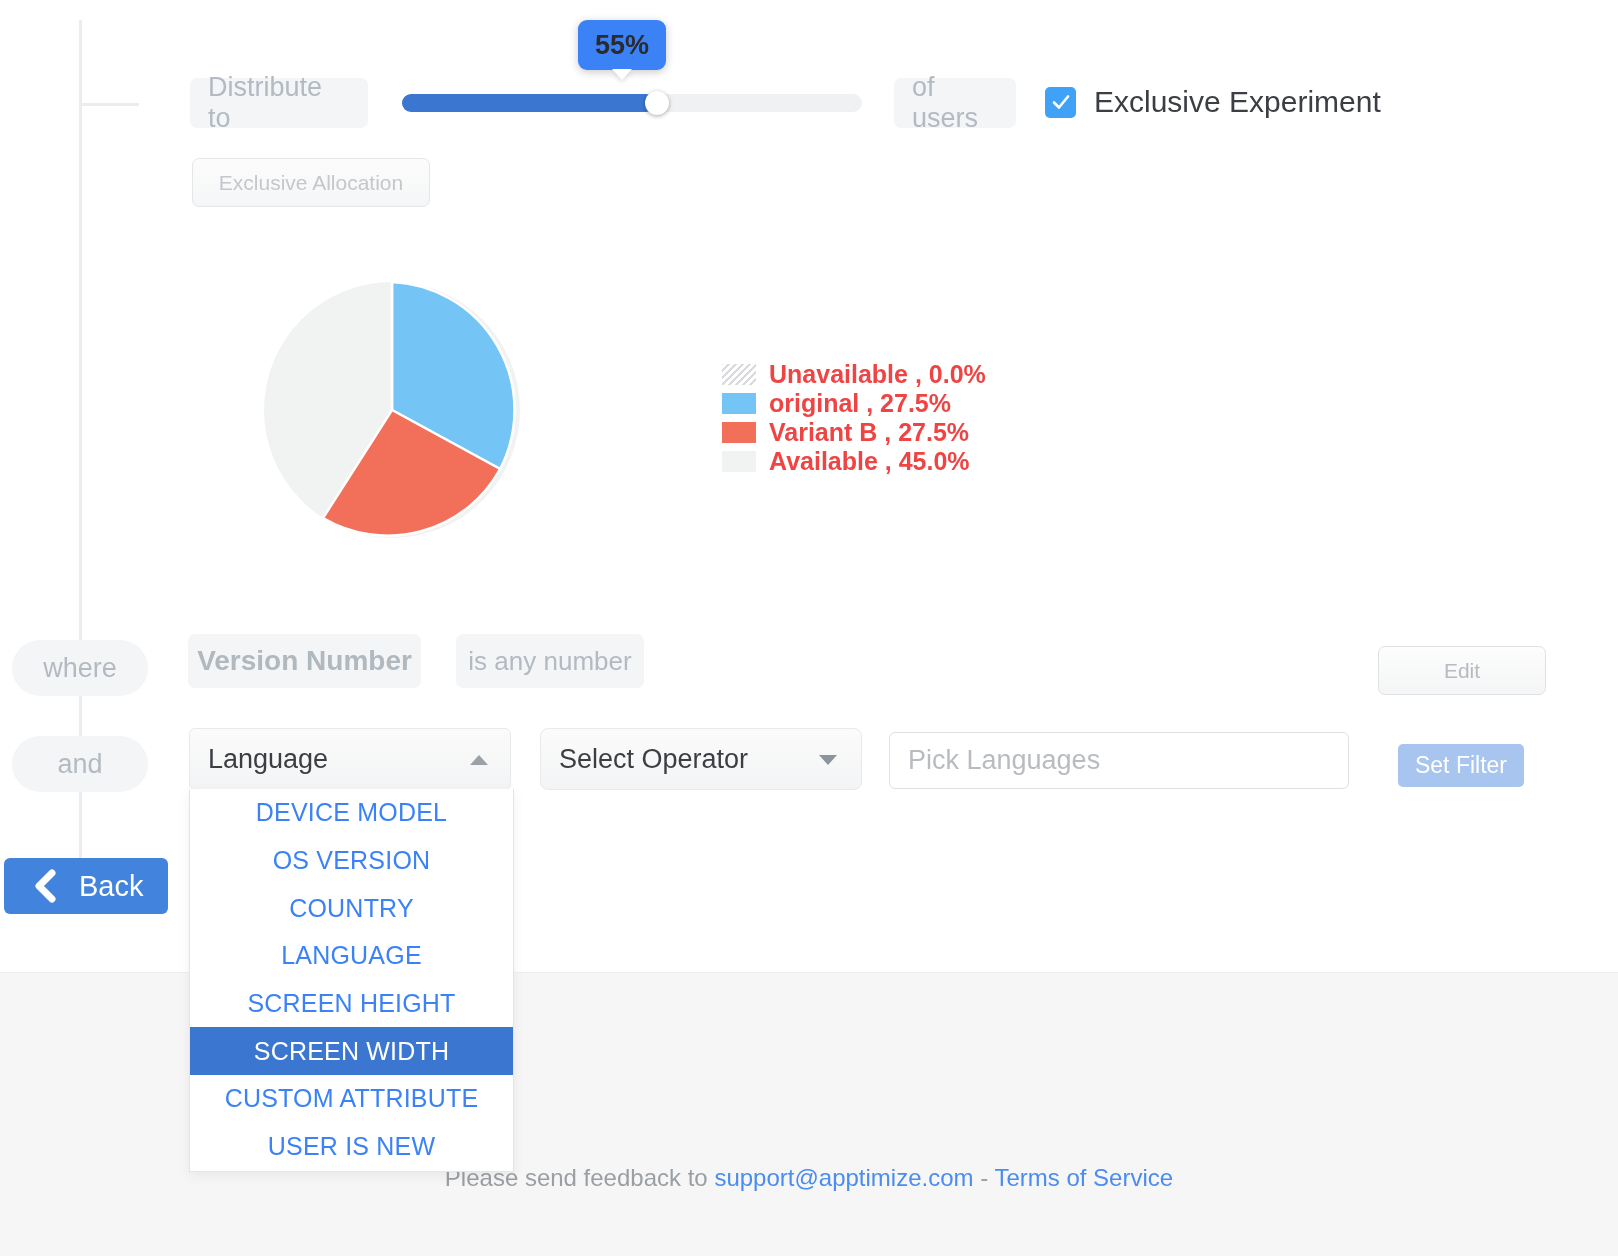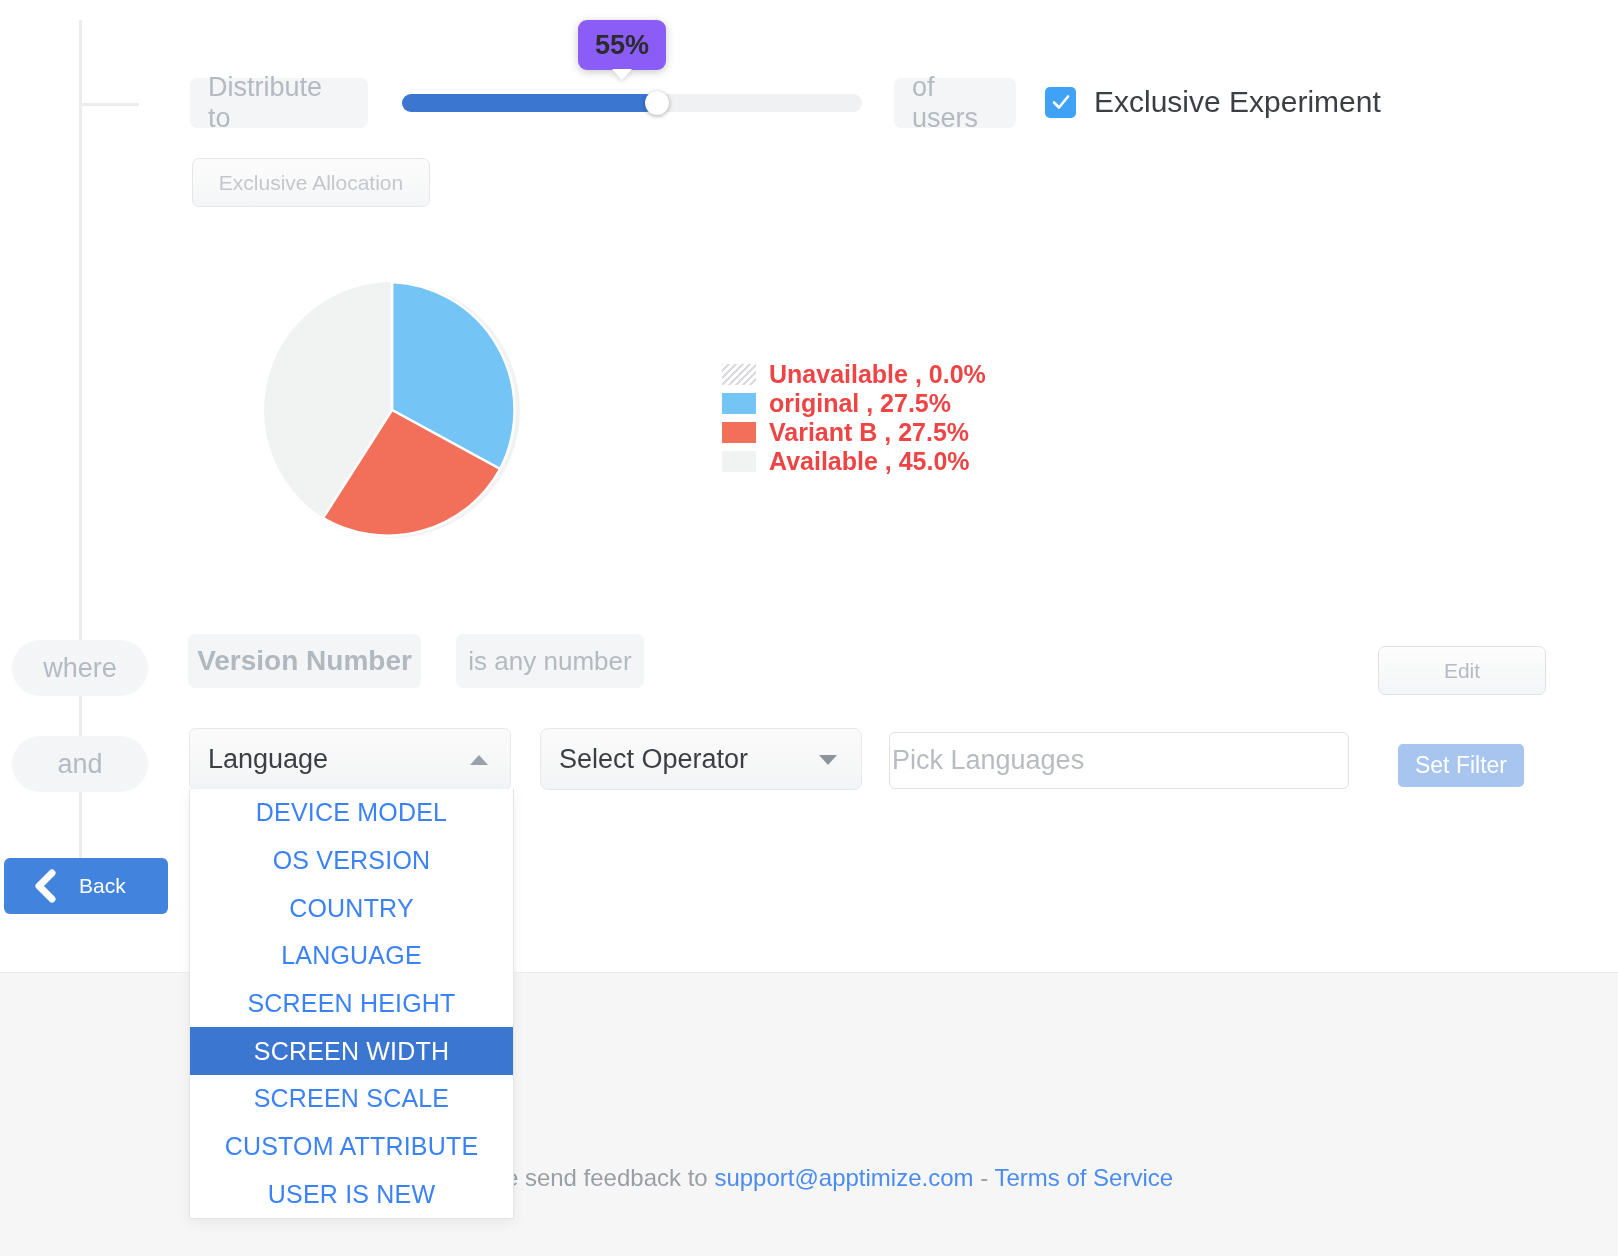--- a/index.html
+++ b/index.html
@@ -120,21 +120,21 @@
     background: #ffffff;
     box-shadow: 0 1px 4px rgba(0,0,0,0.35);
     cursor: pointer;
   }
   #slider-tooltip {
     position: absolute;
     left: 176px;
     top: -71px;
     min-width: 88px;
     height: 50px;
-    background: #8b5cf6;
+    background: #3b82f6;
     border-radius: 9px;
     box-shadow: 0 2px 9px rgba(0,0,0,0.22);
     display: flex;
     align-items: center;
     justify-content: center;
     font-size: 27px;
     font-weight: 700;
     color: #2b2b2b;
   }
   #slider-tooltip::after {
@@ -401,21 +401,21 @@
     top: 732px;
     width: 460px;
     height: 57px;
     background: #ffffff;
     border: 1px solid #dfe1e4;
     border-radius: 6px;
     box-sizing: border-box;
     font-family: "Liberation Sans", sans-serif;
     font-size: 27px;
     color: #3b3f44;
-    padding: 0 2px;
+    padding: 0 18px;
     outline: none;
   }
   #languages-input::placeholder { color: #b8bcc1; }
   #set-filter-button {
     position: absolute;
     left: 1398px;
     top: 744px;
     width: 126px;
     height: 43px;
     border-radius: 5px;
@@ -443,21 +443,21 @@
     cursor: pointer;
     user-select: none;
   }
   #back-chevron {
     margin-left: 27px;
     display: block;
   }
   #back-label {
     margin-left: 22px;
     color: #ffffff;
-    font-size: 21px;
+    font-size: 29px;
   }
 
   
   #footer-text {
     position: absolute;
     left: 0;
     top: 1164px;
     width: 1618px;
     text-align: center;
     font-size: 24px;
@@ -555,21 +555,20 @@
     <span id="attr-caret"></span>
   </div>
 
   <div id="attr-dropdown">
     <div class="dropdown-option">DEVICE MODEL</div>
     <div class="dropdown-option">OS VERSION</div>
     <div class="dropdown-option">COUNTRY</div>
     <div class="dropdown-option">LANGUAGE</div>
     <div class="dropdown-option">SCREEN HEIGHT</div>
     <div class="dropdown-option selected">SCREEN WIDTH</div>
-    <div class="dropdown-option">SCREEN SCALE</div>
     <div class="dropdown-option">CUSTOM ATTRIBUTE</div>
     <div class="dropdown-option">USER IS NEW</div>
   </div>
 
   <div id="operator-select">
     <span id="operator-select-label">Select Operator</span>
     <span id="operator-caret"></span>
   </div>
 
   <input id="languages-input" type="text" placeholder="Pick Languages" style="">

